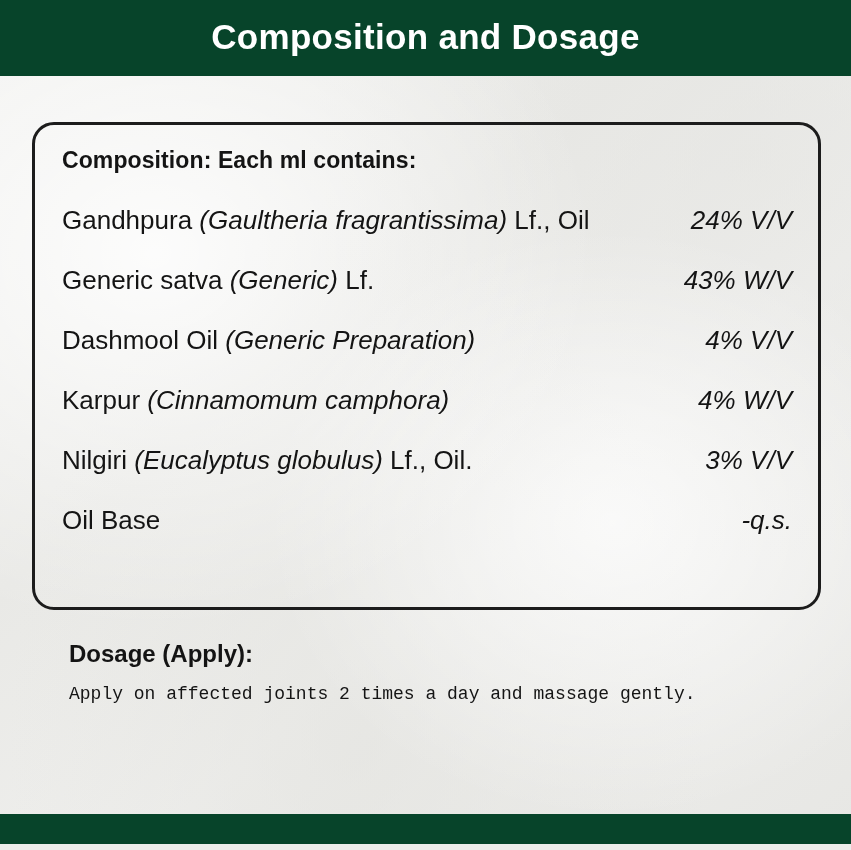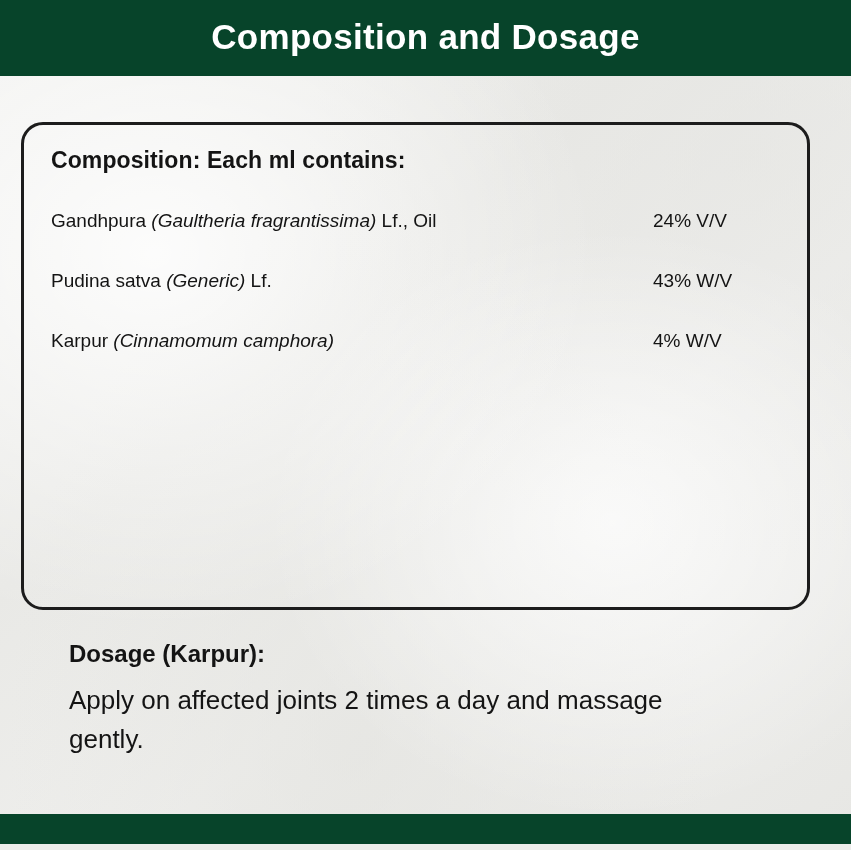--- a/index.html
+++ b/index.html
@@ -53,21 +53,21 @@
     letter-spacing: 0.3px;
     line-height: 1;
     margin: 0;
     padding: 0 0 3px 0;
     white-space: nowrap;
   }
 
   
   .comp-card {
     position: absolute;
-    left: 21px;
+    left: 32px;
     top: 122px;
     width: 789px;
     height: 488px;
     box-sizing: border-box;
     border: 3px solid #1c1c1c;
     border-radius: 22px;
     padding: 22px 26px 14px 27px;
   }
 
   .comp-heading {
@@ -81,90 +81,104 @@
 
   .ing-table {
     width: 100%;
     border-collapse: collapse;
   }
   .ing-row {
     height: 60px;
   }
   .ing-name,
   .ing-amount {
-    font-size: 19px;
+    font-size: 26px;
     color: #141414;
     vertical-align: middle;
     padding: 0;
     line-height: 1.25;
     white-space: nowrap;
   }
   .ing-name {
     text-align: left;
   }
   .ing-amount {
-    text-align: left;
+    text-align: right;
     width: 128px;
     padding-left: 18px;
+    font-style: italic;
   }
   .ing-latin {
     font-style: italic;
   }
 
   
   .dosage {
     position: absolute;
     left: 69px;
     top: 640px;
     width: 720px;
   }
   .dosage-heading {
     font-size: 24px;
     font-weight: bold;
     color: #141414;
     margin: 0 0 12px 0;
     line-height: 1.2;
   }
   .dosage-text {
-    font-size: 26px;
+    font-size: 18px;
     color: #141414;
     margin: 0;
     line-height: 1.5;
     max-width: 650px;
+    font-family: Liberation Mono, monospace;
   }
 </style>
 </head>
 <body>
 
 <div class="page">
 
   <div class="bar bar-top">
     <h1 class="title">Composition and Dosage</h1>
   </div>
 
   <div class="comp-card">
     <div class="comp-heading">Composition: Each ml contains:</div>
     <table class="ing-table">
       <tbody>
         <tr class="ing-row">
           <td class="ing-name"><span>Gandhpura </span><span class="ing-latin">(Gaultheria fragrantissima)</span><span> Lf., Oil</span></td>
           <td class="ing-amount">24% V/V</td>
         </tr>
         <tr class="ing-row">
-          <td class="ing-name"><span>Pudina satva </span><span class="ing-latin">(Generic)</span><span> Lf.</span></td>
+          <td class="ing-name"><span>Generic satva </span><span class="ing-latin">(Generic)</span><span> Lf.</span></td>
           <td class="ing-amount">43% W/V</td>
+        </tr>
+        <tr class="ing-row">
+          <td class="ing-name"><span>Dashmool Oil </span><span class="ing-latin">(Generic Preparation)</span><span></span></td>
+          <td class="ing-amount">4%  V/V</td>
         </tr>
         <tr class="ing-row">
           <td class="ing-name"><span>Karpur </span><span class="ing-latin">(Cinnamomum camphora)</span><span></span></td>
           <td class="ing-amount">4% W/V</td>
+        </tr>
+        <tr class="ing-row">
+          <td class="ing-name"><span>Nilgiri </span><span class="ing-latin">(Eucalyptus globulus)</span><span> Lf., Oil.</span></td>
+          <td class="ing-amount">3%  V/V</td>
+        </tr>
+        <tr class="ing-row">
+          <td class="ing-name"><span>Oil Base</span><span class="ing-latin"></span><span></span></td>
+          <td class="ing-amount">-q.s.</td>
         </tr>
       </tbody>
     </table>
   </div>
 
   <div class="dosage">
-    <div class="dosage-heading">Dosage (Karpur):</div>
+    <div class="dosage-heading">Dosage (Apply):</div>
     <p class="dosage-text">Apply on affected joints 2 times a day and massage gently.</p>
   </div>
 
   <div class="bar bar-bottom"></div>
 
 </div>
 
 </body></html>

